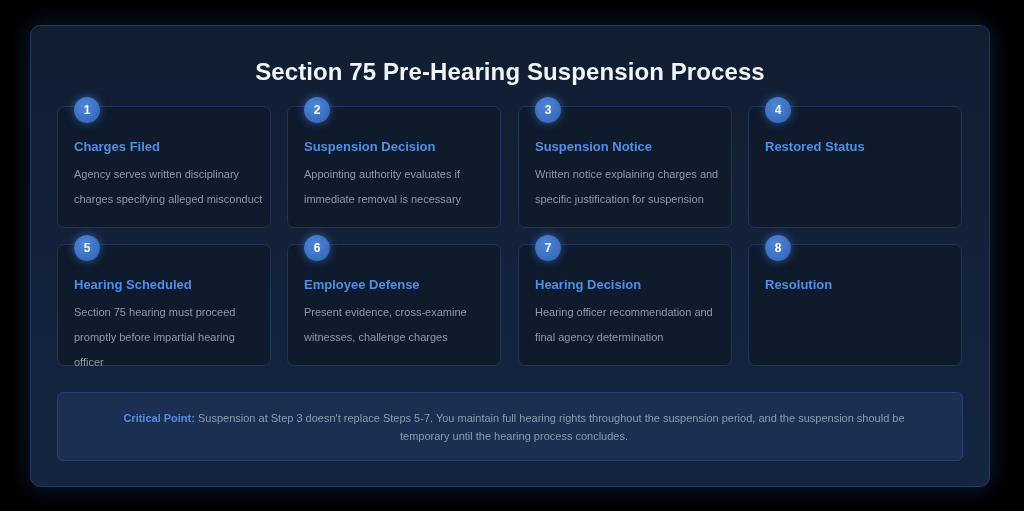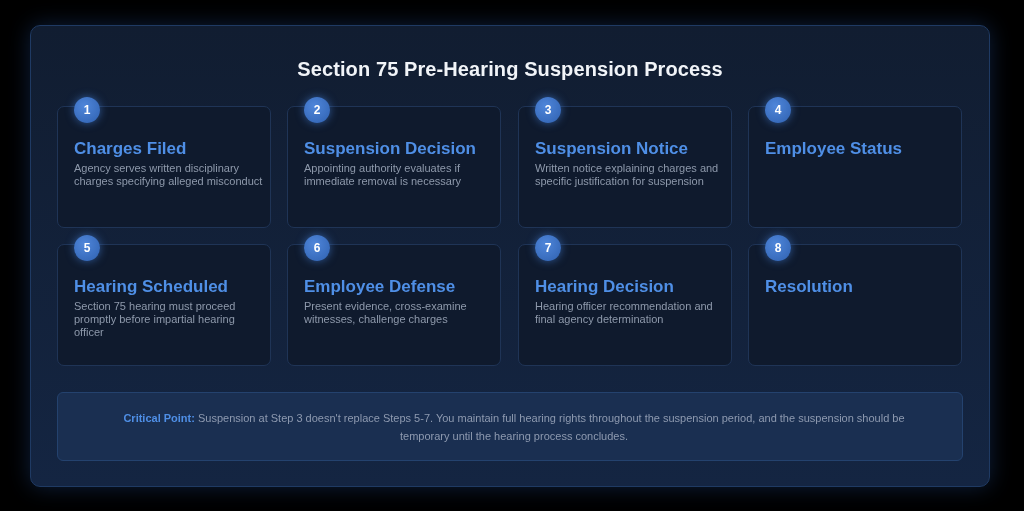--- a/index.html
+++ b/index.html
@@ -6,38 +6,38 @@
   html, body { width: 1024px; height: 511px; background: #000000; overflow: hidden; }
   body { font-family: "Liberation Sans", "DejaVu Sans", sans-serif; position: relative; }
   .panel {
     position: absolute; left: 30px; top: 25px; width: 960px; height: 462px;
     background: linear-gradient(180deg, #111d31 0%, #142542 100%);
     border: 1px solid #1f3a63; border-radius: 10px;
     box-shadow: 0 0 22px rgba(40, 90, 170, 0.35);
   }
   .title {
     position: absolute; left: 0; top: 32px; width: 100%; text-align: center;
-    color: #f1f4f8; font-size: 20px; font-weight: bold; letter-spacing: 0.1px;
+    color: #f1f4f8; font-size: 24px; font-weight: bold; letter-spacing: 0.1px;
   }
   .card {
     position: absolute; width: 214px; height: 122px;
     background: #0f1a2d; border: 1px solid #1f3456; border-radius: 7px;
   }
   .badge {
     position: absolute; left: 16px; top: -10px; width: 26px; height: 26px; border-radius: 50%;
     background: radial-gradient(circle at 40% 35%, #4f86da 0%, #3568b8 80%);
     box-shadow: 0 0 8px rgba(70, 130, 220, 0.6);
     color: #ffffff; font-size: 12px; font-weight: bold;
     display: flex; align-items: center; justify-content: center;
   }
   .card-title {
-    position: absolute; left: 16px; top: 32px; color: #4f8fe6; font-size: 17px; font-weight: bold;
+    position: absolute; left: 16px; top: 32px; color: #4f8fe6; font-size: 13px; font-weight: bold;
   }
   .card-desc {
-    position: absolute; left: 16px; top: 55px; width: 190px; color: #8e99ab; font-size: 11px; line-height: 13px;
+    position: absolute; left: 16px; top: 55px; width: 190px; color: #8e99ab; font-size: 11px; line-height: 25px;
   }
   .callout {
     position: absolute; left: 26px; top: 366px; width: 906px; height: 69px;
     background: #1a2f51; border: 1px solid #24426e; border-radius: 6px;
     text-align: center; padding: 16px 32px 0 40px; font-size: 11px; line-height: 18px; color: #8e9ab0;
   }
   .callout-label { color: #4f8fe6; font-weight: bold; }
 </style>
 </head>
 <body>
@@ -55,21 +55,21 @@
     <div class="card-title">Suspension Decision</div>
     <div class="card-desc">Appointing authority evaluates if immediate removal is necessary</div>
   </div>
   <div class="card" style="left:487px; top:80px;">
     <div class="badge">3</div>
     <div class="card-title">Suspension Notice</div>
     <div class="card-desc">Written notice explaining charges and specific justification for suspension</div>
   </div>
   <div class="card" style="left:717px; top:80px;">
     <div class="badge">4</div>
-    <div class="card-title">Employee Status</div>
+    <div class="card-title">Restored Status</div>
   </div>
 
   <div class="card" style="left:26px; top:218px;">
     <div class="badge">5</div>
     <div class="card-title">Hearing Scheduled</div>
     <div class="card-desc">Section 75 hearing must proceed promptly before impartial hearing officer</div>
   </div>
   <div class="card" style="left:256px; top:218px;">
     <div class="badge">6</div>
     <div class="card-title">Employee Defense</div>

